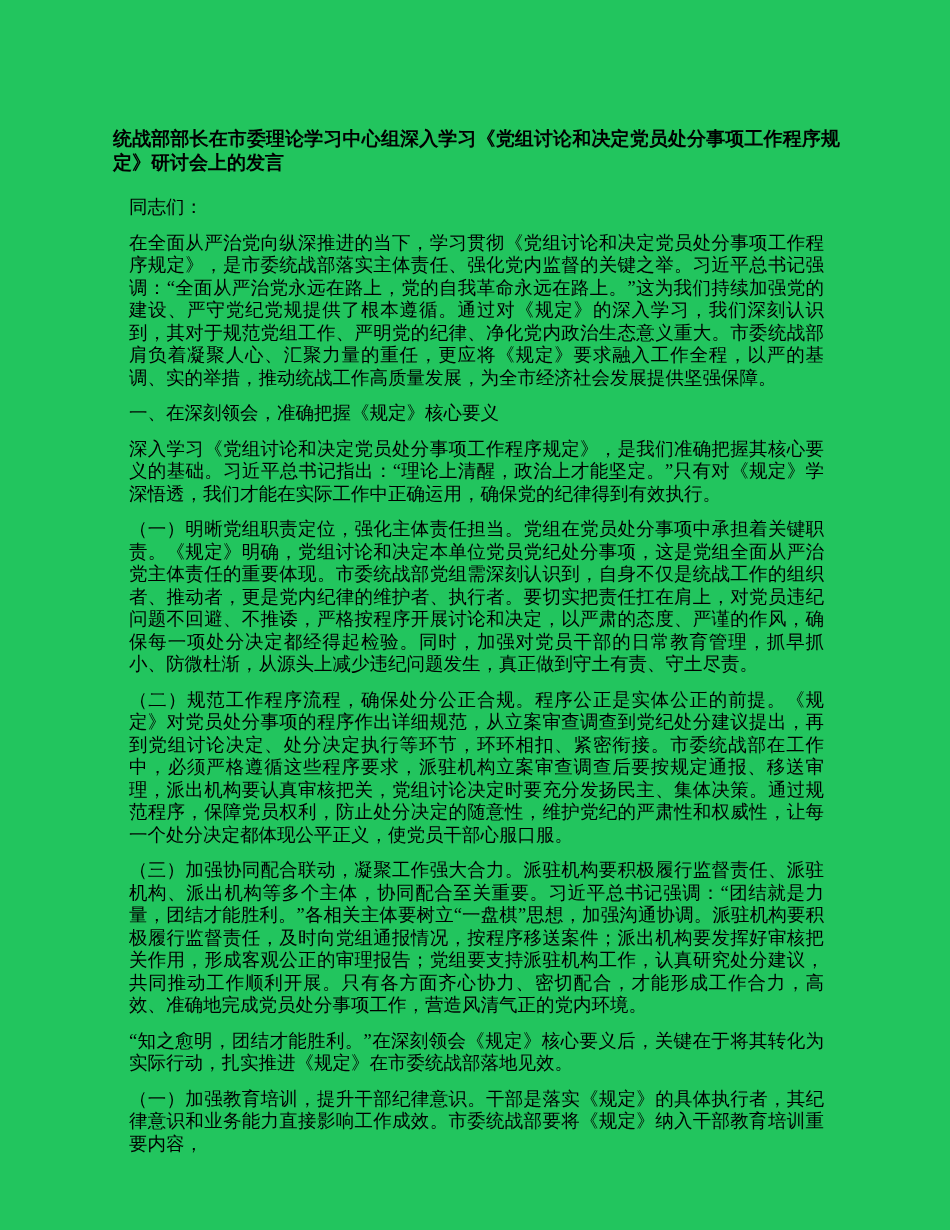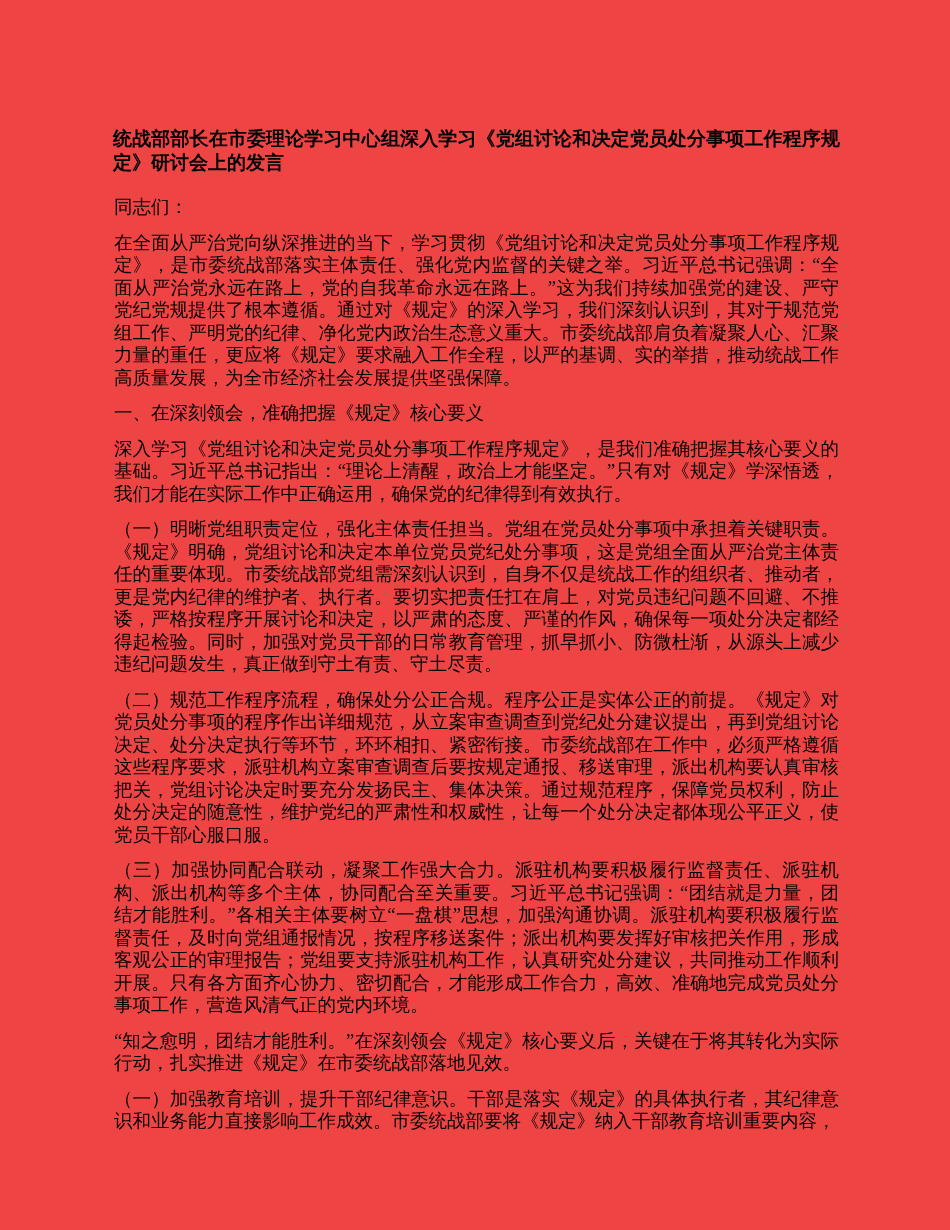--- a/index.html
+++ b/index.html
@@ -6,34 +6,34 @@
     margin: 0;
     padding: 0;
     background: #ffffff;
   }
   .page {
     position: relative;
     width: 950px;
     height: 1230px;
     box-sizing: border-box;
     padding: 127px 110px 0 113px;
-    background: #ef4444;
+    background: #22c55e;
     color: #000000;
     font-family: "Liberation Serif", "DejaVu Serif", serif;
     overflow: hidden;
   }
   .doc-title {
     font-size: 19px;
     font-weight: bold;
     line-height: 24px;
     margin: 0 0 21px 0;
     text-align: justify;
   }
   .doc-body {
-    margin: 1px;
+    margin: 16px;
     padding: 0;
   }
   .para {
     font-size: 18.5px;
     line-height: 22.5px;
     margin: 0 0 13px 0;
     text-align: justify;
     word-break: break-all;
   }
 </style>

